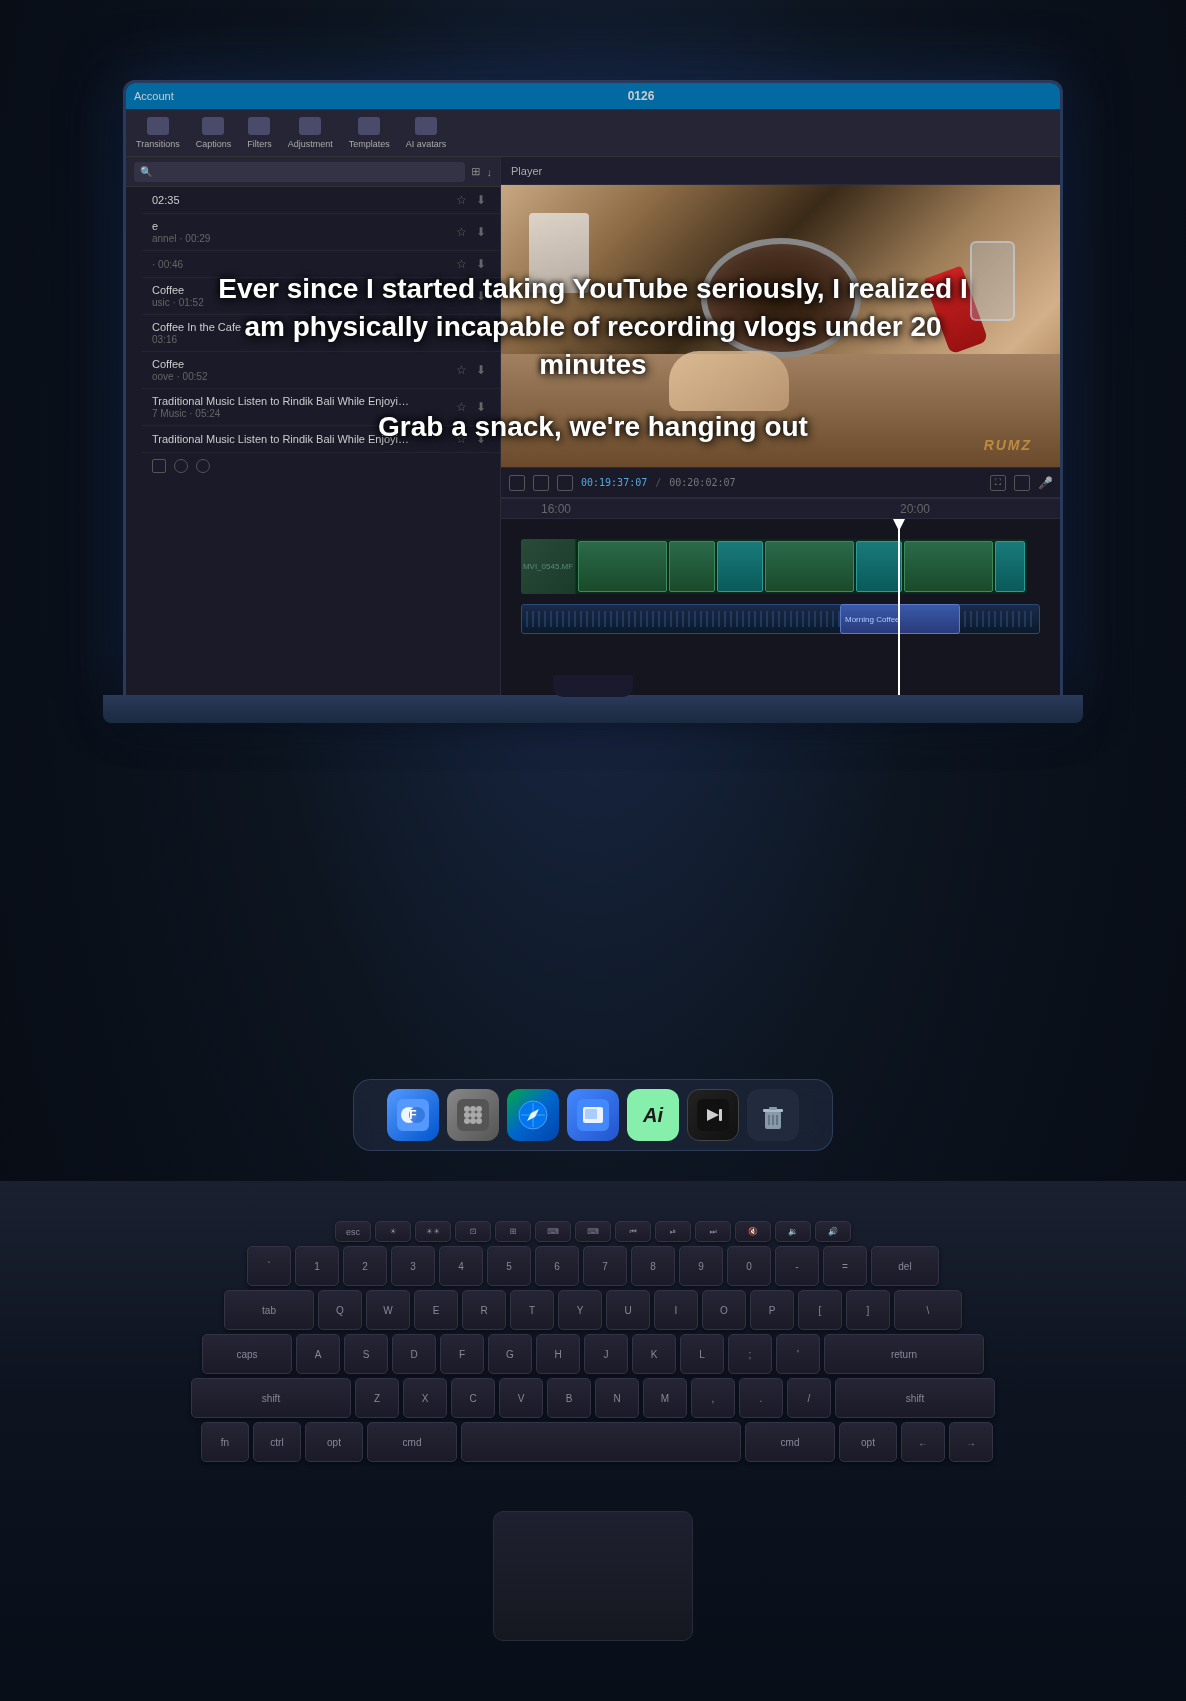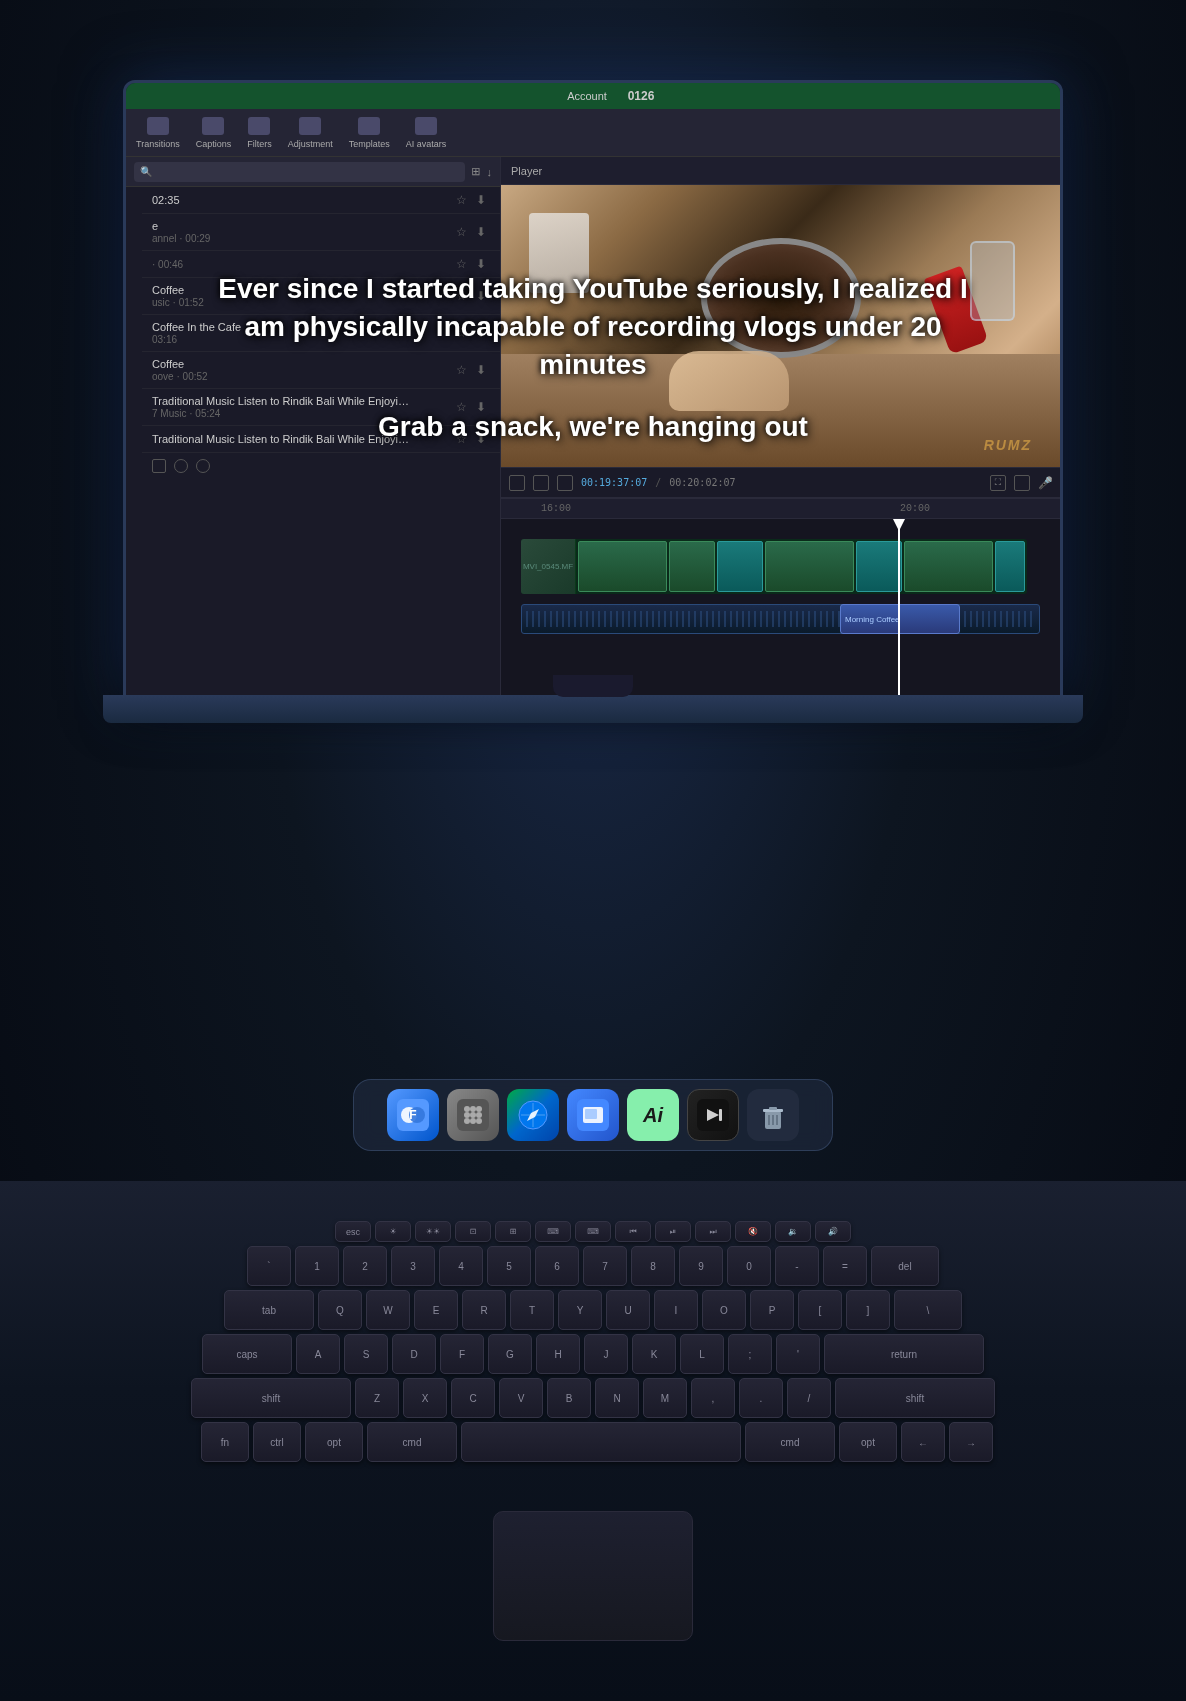--- a/index.html
+++ b/index.html
@@ -33,26 +33,25 @@
       border: 3px solid #2a3a5a;
       box-shadow: 0 0 60px rgba(30,60,120,0.5), 0 20px 40px rgba(0,0,0,0.8);
       overflow: hidden;
     }
 
     
     .menubar {
       position: absolute;
       top: 0; left: 0; right: 0;
       height: 26px;
-      background: #14532d;
+      background: #0369a1;
       display: flex;
       align-items: center;
       padding: 0 8px;
       z-index: 10;
-      justify-content: center;
     }
     .menubar-item {
       font-size: 11px;
       color: #ccc;
       margin-right: 12px;
       font-weight: 500;
     }
     .menubar-title {
       position: absolute;
       left: 50%;
@@ -321,23 +320,23 @@
       height: 20px;
       background: #1e1e2e;
       display: flex;
       align-items: center;
       padding: 0 8px;
       border-bottom: 1px solid #2a2a3a;
       position: relative;
     }
     .ruler-mark {
       position: absolute;
-      font-size: 10px;
+      font-size: 12px;
       color: #666;
-      font-family: Liberation Mono, monospace;
+      font-family: Liberation Sans, sans-serif;
     }
 
     .timeline-tracks {
       flex: 1;
       position: relative;
       height: 180px;
     }
 
     
     .track-video {

